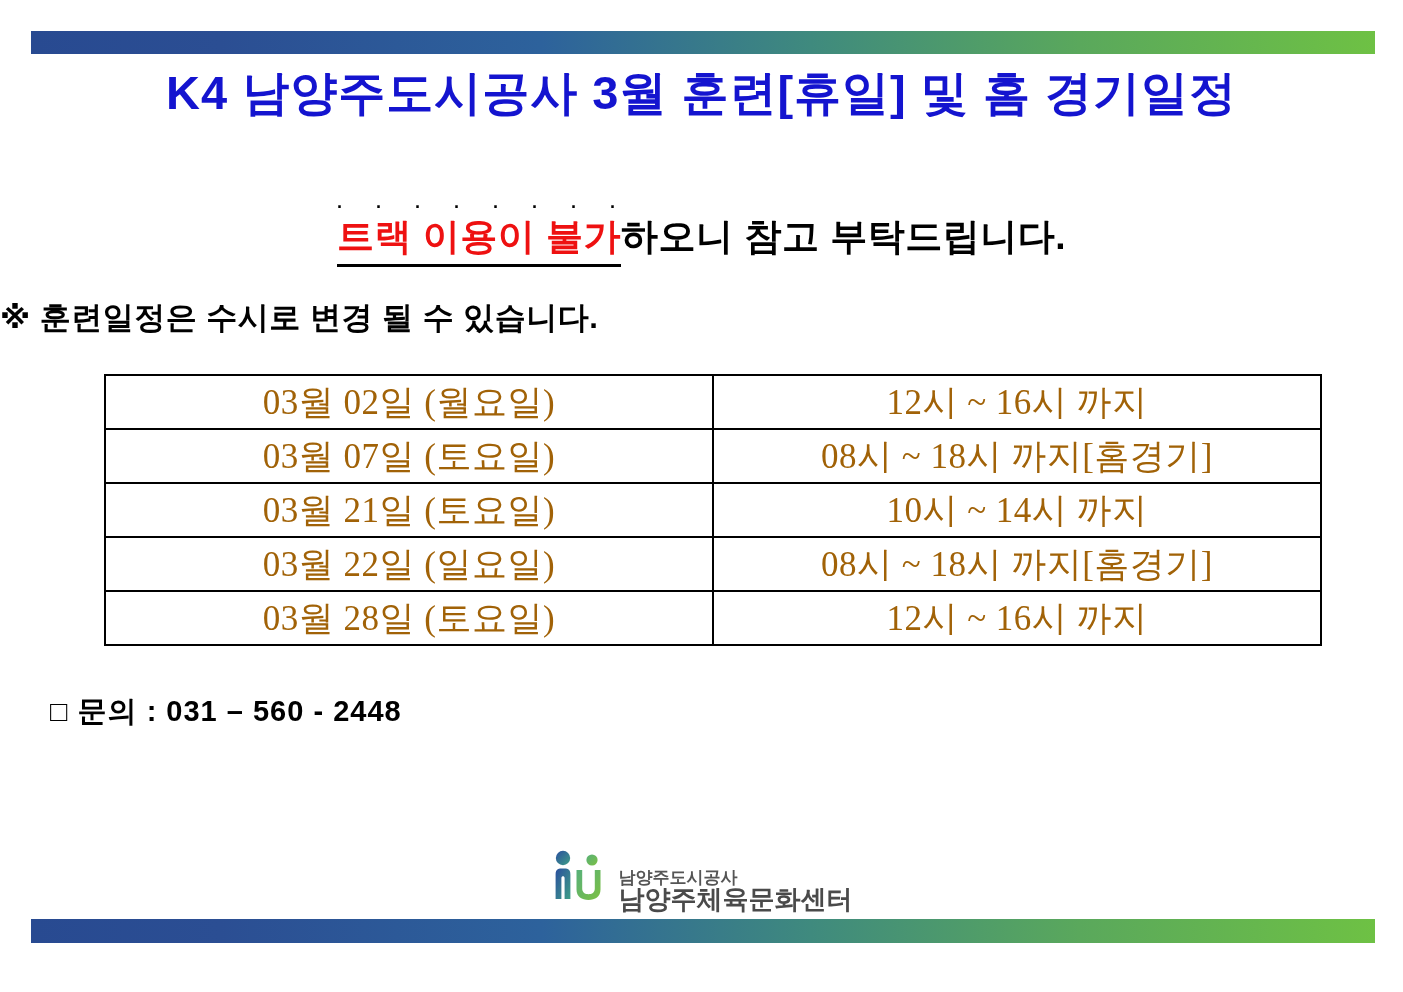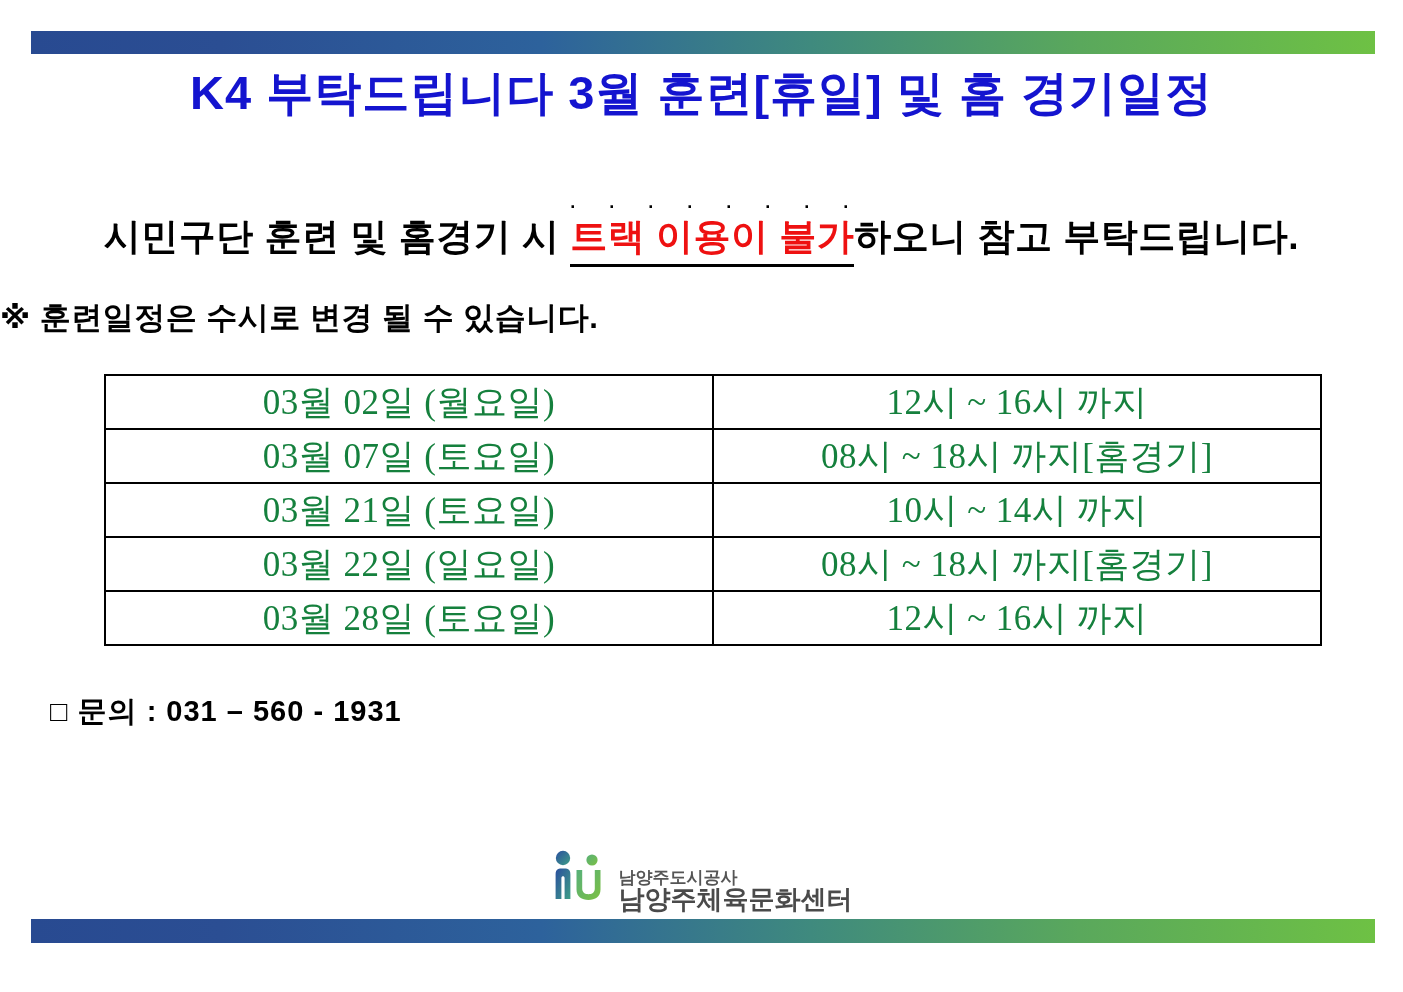--- a/index.html
+++ b/index.html
@@ -103,21 +103,21 @@
     width: 100%;
     table-layout: fixed;
     font-family: "Liberation Serif", "DejaVu Serif", serif;
   }
   table.schedule td {
     border: 2px solid #000000;
     height: 52px;
     text-align: center;
     vertical-align: middle;
     font-size: 35px;
-    color: #15803d;
+    color: #a16207;
     white-space: nowrap;
     padding: 0 4px;
     letter-spacing: 0.5px;
   }
   table.schedule td.col-date { width: 598px; }
   table.schedule td.col-time { width: 598px; }
 
   
   .contact {
     position: absolute;
@@ -169,24 +169,24 @@
     text-align: right;
   }
 </style>
 </head>
 <body>
 
 <div class="page">
 
   <div class="bar bar-top"></div>
 
-  <div class="title">K4 부탁드립니다 3월 훈련[휴일] 및 홈 경기일정</div>
+  <div class="title">K4 남양주도시공사 3월 훈련[휴일] 및 홈 경기일정</div>
 
   <div class="notice1">
-    <span>시민구단 훈련 및 홈경기 시 </span><span class="emph"><span class="dots">· · · · · · · ·</span><span>트랙 이용이 불가</span></span><span>하오니 참고 부탁드립니다.</span>
+    <span class="emph"><span class="dots">· · · · · · · ·</span><span>트랙 이용이 불가</span></span><span>하오니 참고 부탁드립니다.</span>
   </div>
 
   <div class="notice2">※ 훈련일정은 수시로 변경 될 수 있습니다.</div>
 
   <div class="schedule-wrap">
     <table class="schedule">
       <tbody>
         <tr>
           <td class="col-date">03월 02일 (월요일)</td>
           <td class="col-time">12시 ~ 16시 까지</td>
@@ -204,21 +204,21 @@
           <td class="col-time">08시 ~ 18시 까지[홈경기]</td>
         </tr>
         <tr>
           <td class="col-date">03월 28일 (토요일)</td>
           <td class="col-time">12시 ~ 16시 까지</td>
         </tr>
       </tbody>
     </table>
   </div>
 
-  <div class="contact">□ 문의 : 031 – 560 - 1931</div>
+  <div class="contact">□ 문의 : 031 – 560 - 2448</div>
 
   <div class="logo">
     <span class="logo-mark">
       <svg viewBox="0 0 56 54" width="56" height="54" xmlns="http://www.w3.org/2000/svg">
         <defs>
           <linearGradient id="gblue" x1="0" y1="0" x2="1" y2="1">
             <stop offset="0%" stop-color="#2a4f9e"></stop>
             <stop offset="100%" stop-color="#3f9f87"></stop>
           </linearGradient>
           <linearGradient id="ggreen" x1="0" y1="0" x2="1" y2="1">

